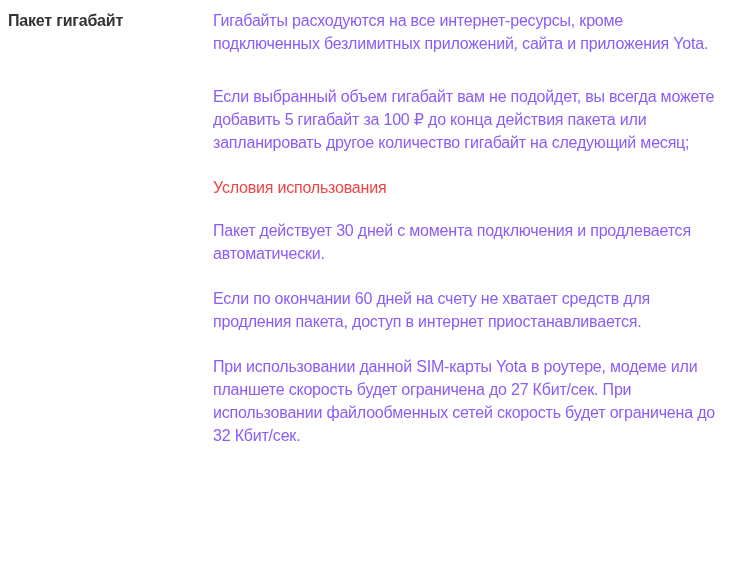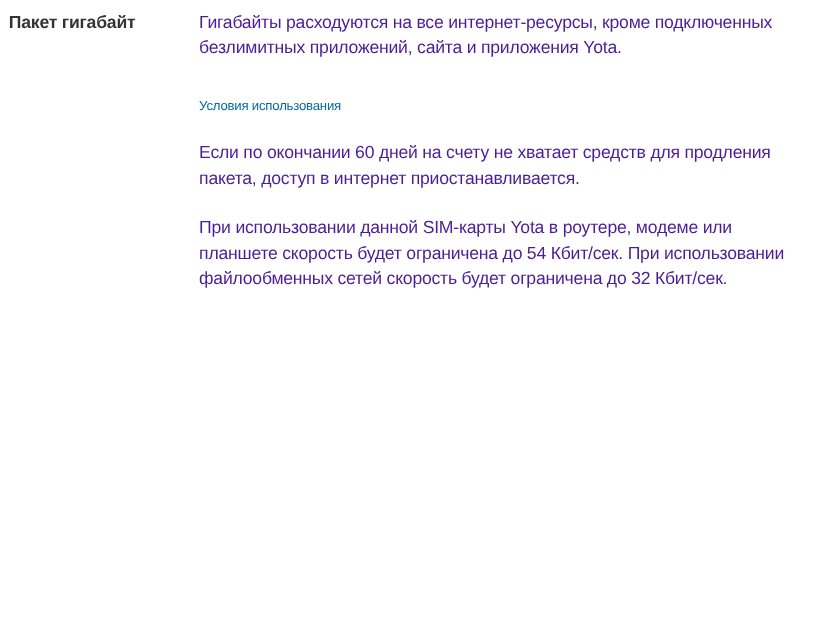--- a/index.html
+++ b/index.html
@@ -14,20 +14,21 @@
     font-family: "Liberation Sans", "DejaVu Sans", sans-serif;
     color: #333333;
     -webkit-font-smoothing: antialiased;
   }
   .row {
     display: flex;
     align-items: flex-start;
     padding-top: 9px;
     box-sizing: border-box;
     width: 727px;
+    gap: 32px;
   }
   .label-col {
     width: 181px;
     flex: 0 0 181px;
     box-sizing: border-box;
     padding-left: 8px;
   }
   .package-label {
     font-size: 16px;
     font-weight: 700;
@@ -39,52 +40,54 @@
     flex: 1 1 auto;
     max-width: 535px;
     box-sizing: border-box;
   }
   .para {
     margin: 0 0 22px 0;
     font-size: 16px;
     font-weight: 400;
     line-height: 23px;
     letter-spacing: -0.2px;
-    color: #4c1d95;
+    color: #8b5cf6;
   }
   .para-lead {
     margin-bottom: 30px;
   }
   .subheading {
     margin: 0 0 20px 0;
-    font-size: 12px;
+    font-size: 16px;
     font-weight: 400;
     line-height: 23px;
     letter-spacing: -0.2px;
-    color: #0369a1;
+    color: #ef4444;
   }
 </style>
 </head>
 <body>
 
 <div class="row">
 
   <div class="label-col">
     <div class="package-label">Пакет гигабайт</div>
   </div>
 
   <div class="content-col">
 
     <p class="para para-lead">Гигабайты расходуются на все интернет-ресурсы, кроме подключенных безлимитных приложений, сайта и приложения Yota.</p>
 
+    <p class="para">Если выбранный объем гигабайт вам не подойдет, вы всегда можете добавить 5 гигабайт за 100 ₽ до конца действия пакета или запланировать другое количество гигабайт на следующий месяц;</p>
 
     <div class="subheading">Условия использования</div>
 
+    <p class="para">Пакет действует 30 дней с момента подключения и продлевается автоматически.</p>
 
 
     <p class="para">Если по окончании 60 дней на счету не хватает средств для продления пакета, доступ в интернет приостанавливается.</p>
 
-    <p class="para">При использовании данной SIM-карты Yota в роутере, модеме или планшете скорость будет ограничена до 54 Кбит/сек. При использовании файлообменных сетей скорость будет ограничена до 32 Кбит/сек.</p>
+    <p class="para">При использовании данной SIM-карты Yota в роутере, модеме или планшете скорость будет ограничена до 27 Кбит/сек. При использовании файлообменных сетей скорость будет ограничена до 32 Кбит/сек.</p>
 
 
   </div>
 
 </div>
 
 </body></html>

